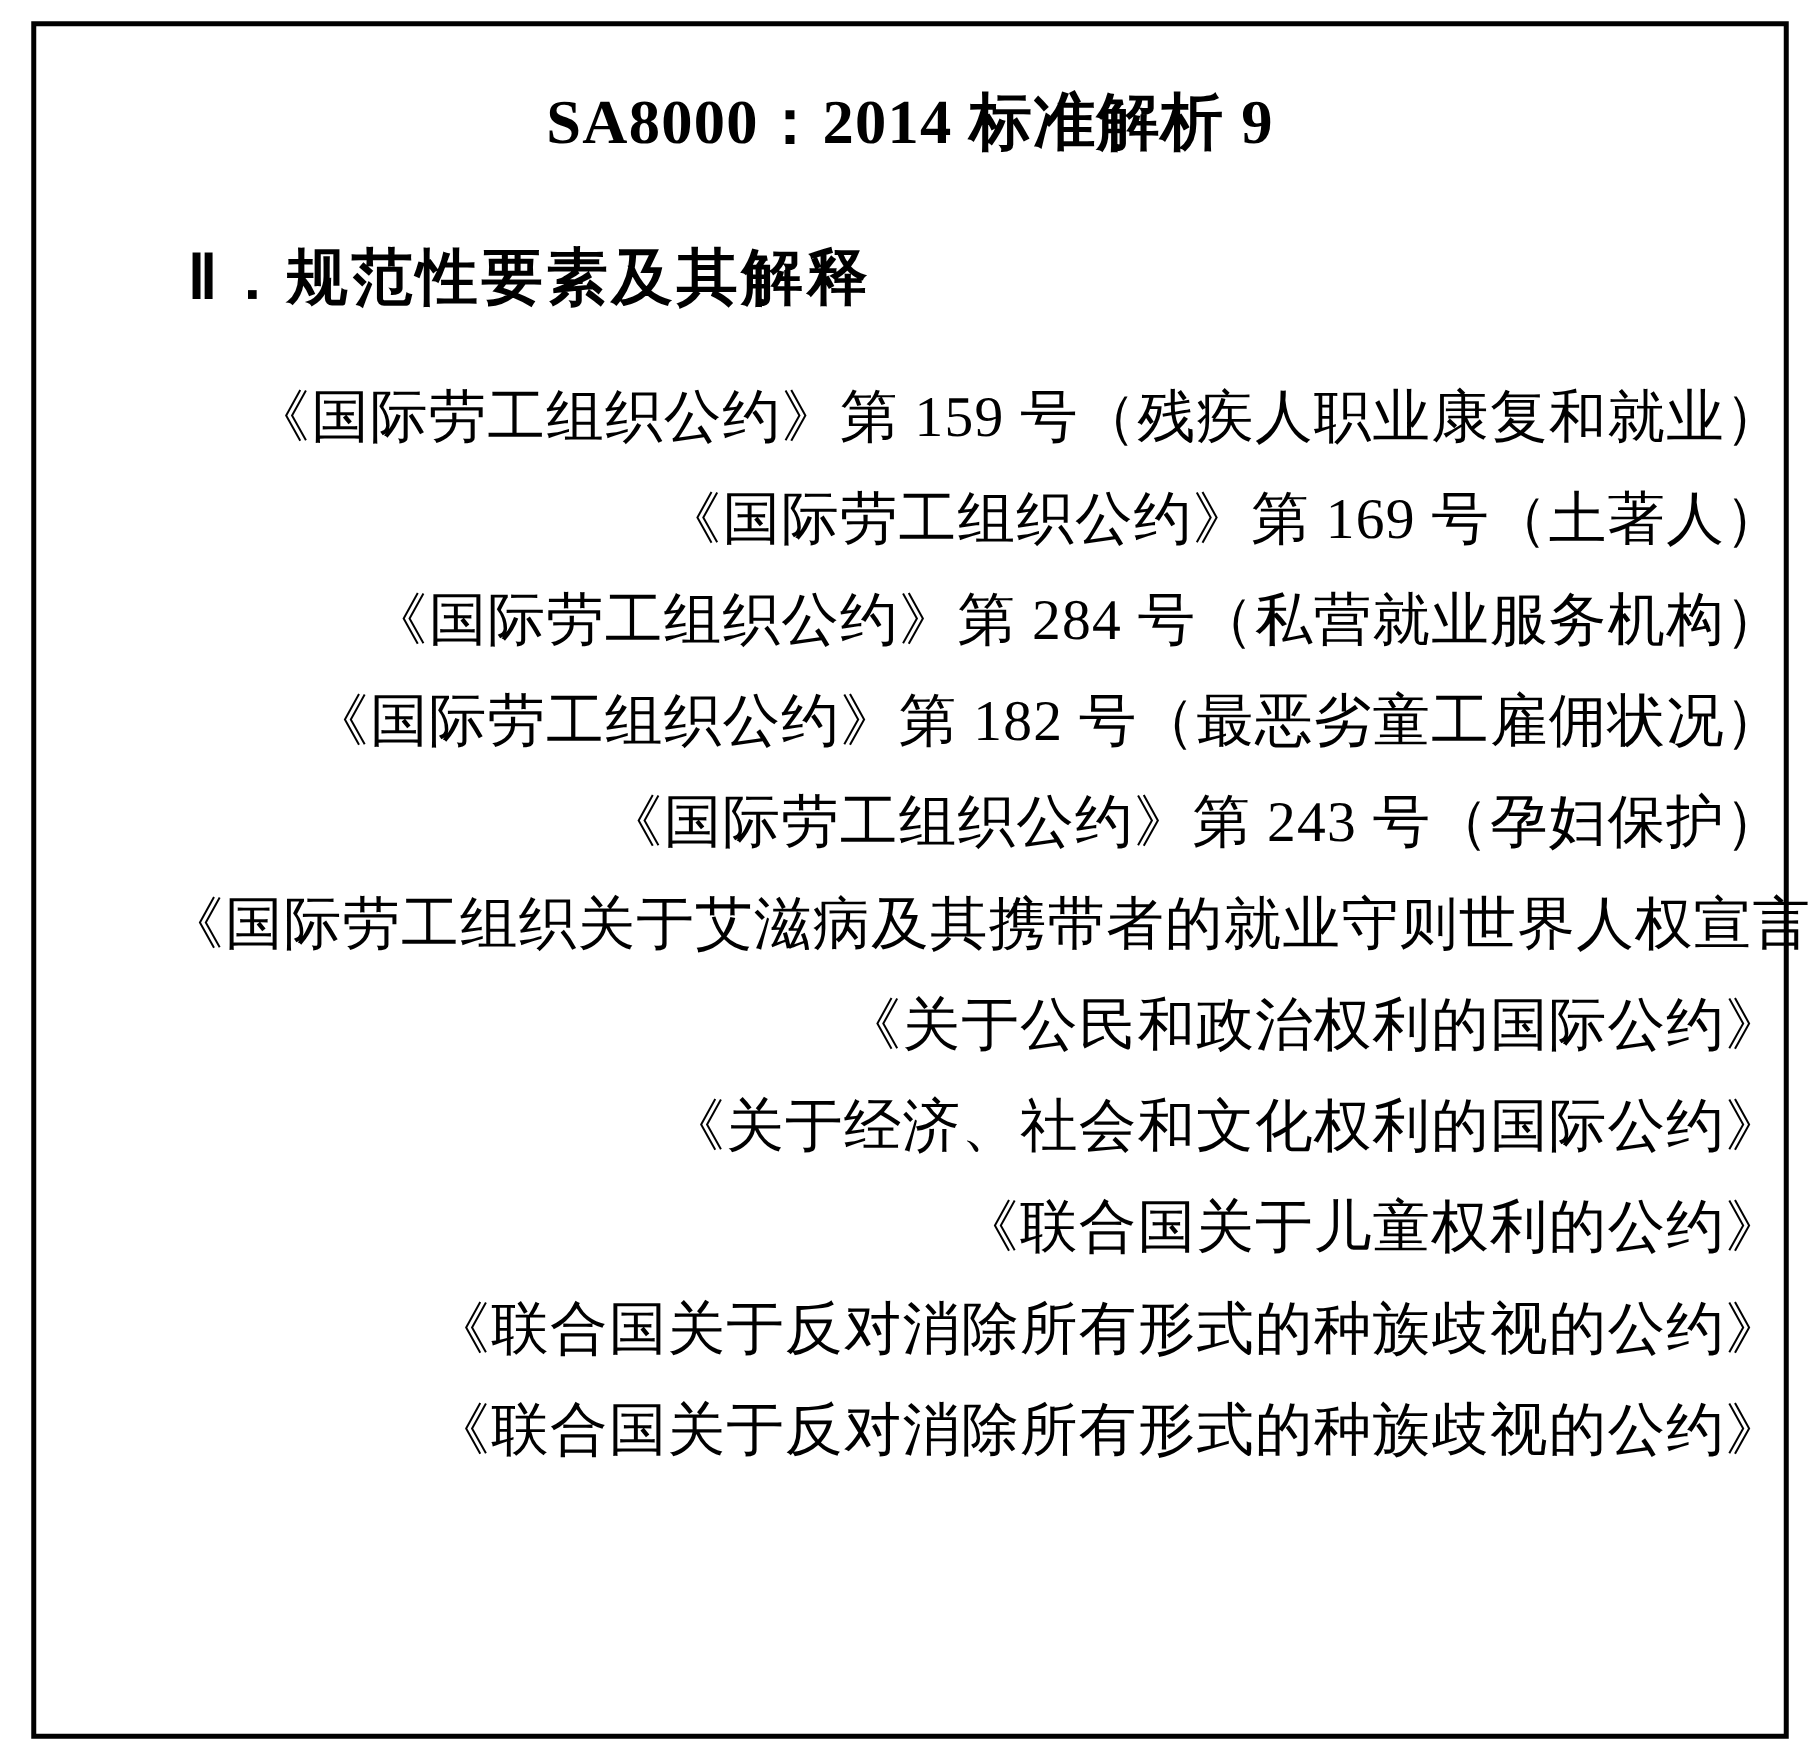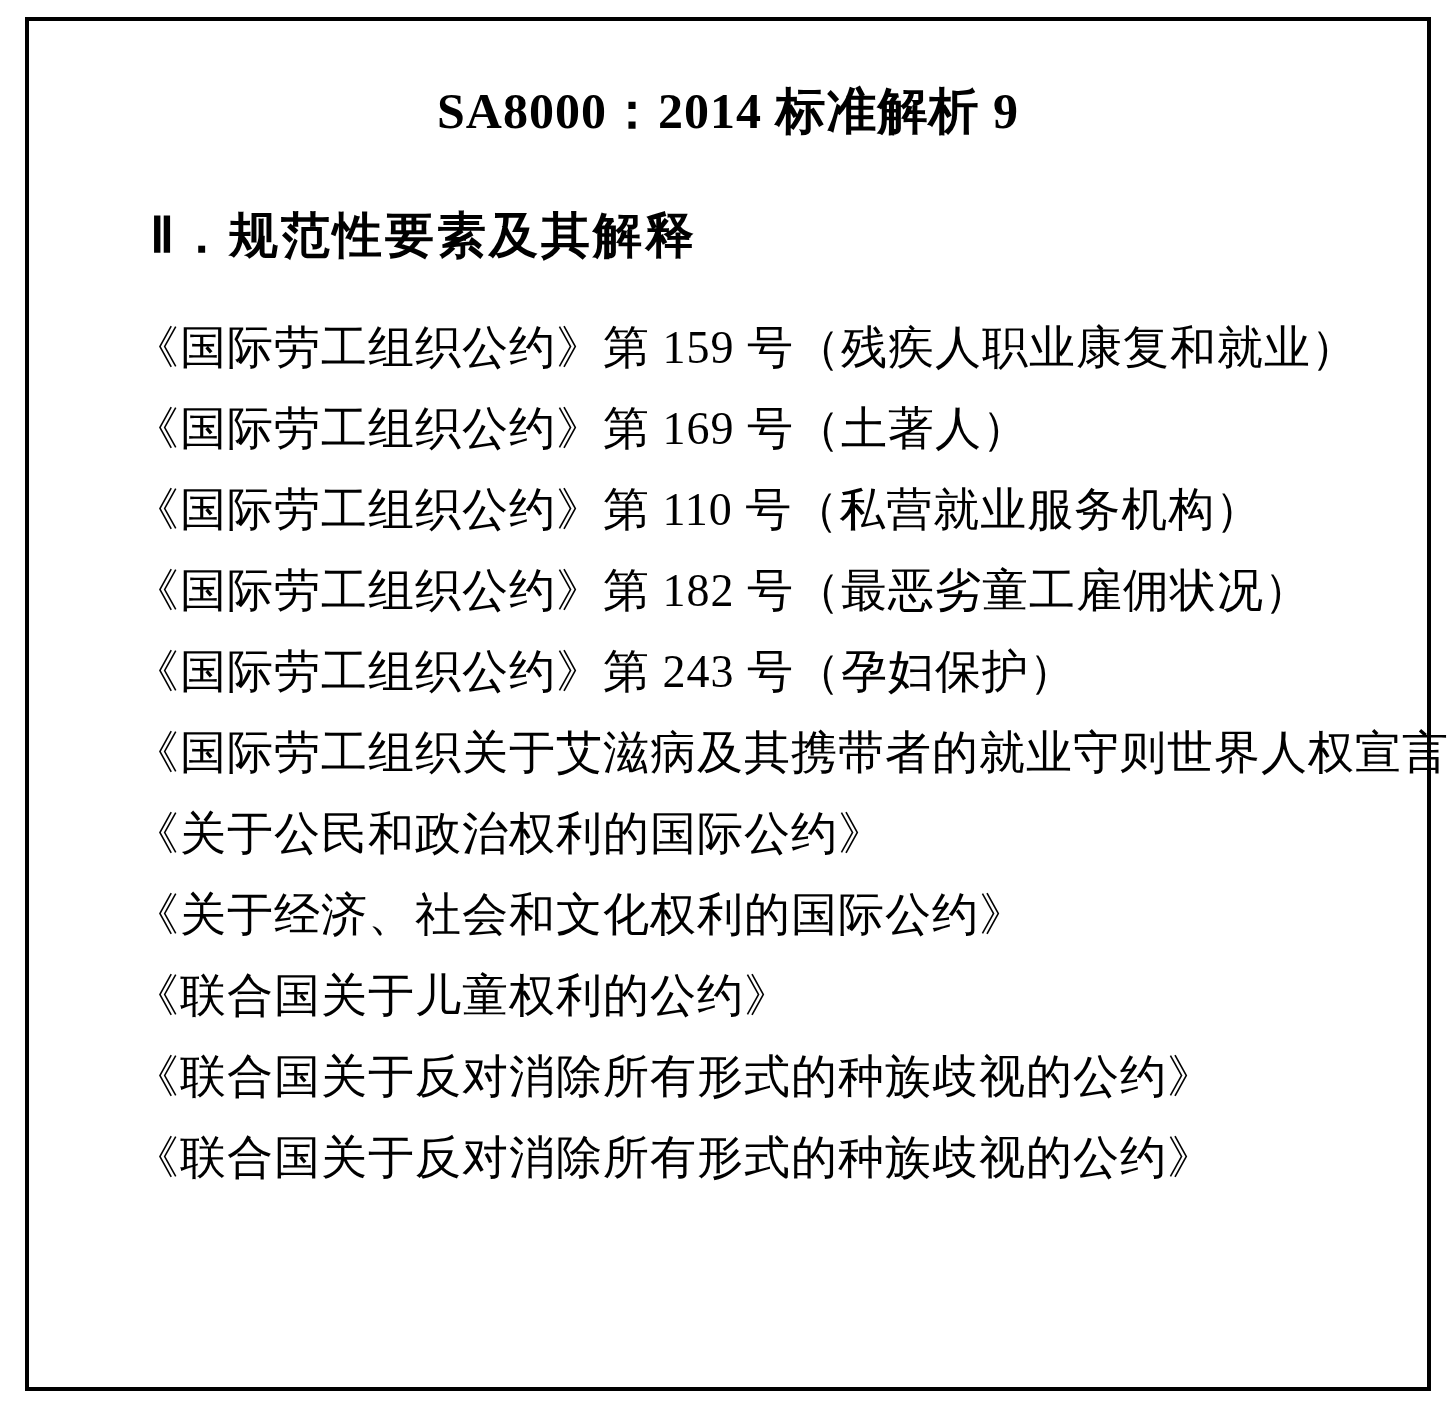--- a/index.html
+++ b/index.html
@@ -19,40 +19,41 @@
     position: absolute;
     left: 25px;
     top: 17px;
     width: 1398px;
     height: 1366px;
     border: 4px solid #000000;
     background: #ffffff;
     box-sizing: content-box;
   }
   .doc-title {
-    margin: 62px 0 0 0;
+    margin: 48px 0 0 0;
     text-align: center;
     font-family: "Liberation Serif", "DejaVu Serif", serif;
     font-weight: bold;
     font-size: 50px;
     line-height: 56px;
     letter-spacing: 1px;
   }
   .section-heading {
     margin: 72px 0 0 121px;
     font-family: Liberation Mono, monospace;
     font-weight: bold;
     font-size: 49px;
     line-height: 56px;
     letter-spacing: 3px;
   }
   .treaty-list {
-    margin: 40px 12px 0 104px;
+    margin: 40px 0 0 104px;
     padding: 0;
     list-style: none;
+    text-align: right;
   }
   .treaty-list li {
     font-family: "Liberation Serif", "DejaVu Serif", serif;
     font-weight: 400;
     font-size: 46px;
     line-height: 81px;
     white-space: nowrap;
     letter-spacing: 1px;
   }
 </style>
@@ -60,21 +61,21 @@
 <body>
 
 <div class="page-frame">
   <h1 class="doc-title">SA8000：2014 标准解析 9</h1>
 
   <h2 class="section-heading">Ⅱ．规范性要素及其解释</h2>
 
   <ul class="treaty-list">
       <li>《国际劳工组织公约》第 159 号（残疾人职业康复和就业）</li>
       <li>《国际劳工组织公约》第 169 号（土著人）</li>
-      <li>《国际劳工组织公约》第 110 号（私营就业服务机构）</li>
+      <li>《国际劳工组织公约》第 284 号（私营就业服务机构）</li>
       <li>《国际劳工组织公约》第 182 号（最恶劣童工雇佣状况）</li>
       <li>《国际劳工组织公约》第 243 号（孕妇保护）</li>
       <li>《国际劳工组织关于艾滋病及其携带者的就业守则世界人权宣言》</li>
       <li>《关于公民和政治权利的国际公约》</li>
       <li>《关于经济、社会和文化权利的国际公约》</li>
       <li>《联合国关于儿童权利的公约》</li>
       <li>《联合国关于反对消除所有形式的种族歧视的公约》</li>
       <li>《联合国关于反对消除所有形式的种族歧视的公约》</li>
     </ul>
 </div>

